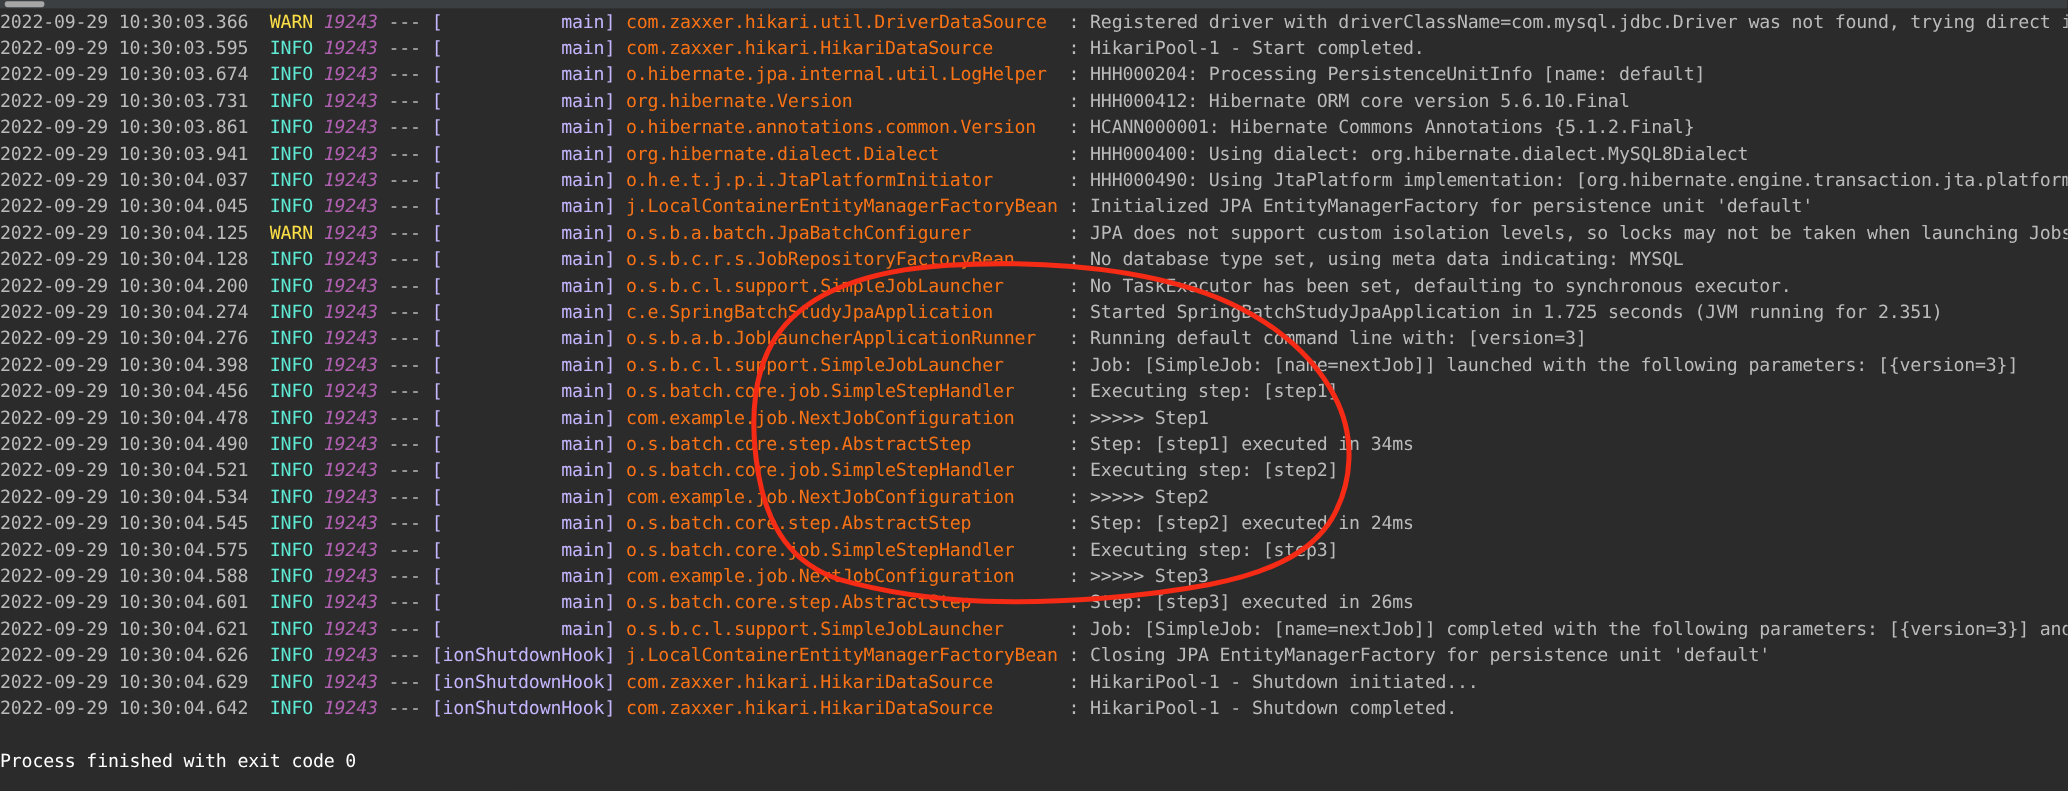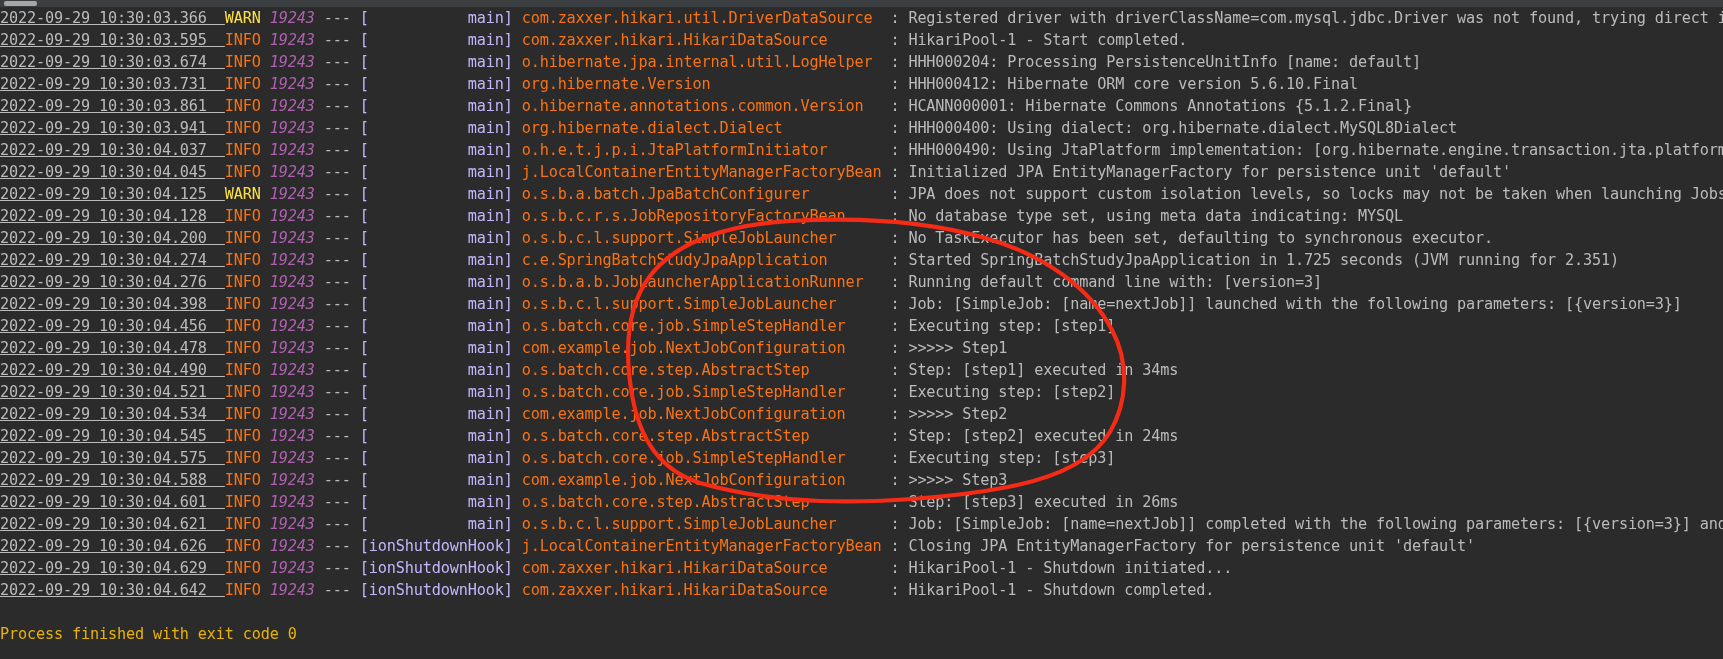--- a/index.html
+++ b/index.html
@@ -53,37 +53,37 @@
 
   .log-line {
     height: 22px;
     line-height: 22px;
     font-size: 15.2px;
     letter-spacing: -0.15px;
     white-space: pre;
     color: #bbbbbb;
   }
 
-  .c-ts      { color: #bbbbbb; text-decoration: underline; }
-  .c-info    { color: #f97316; margin-top: 27px; }
+  .c-ts      { color: #bbbbbb; }
+  .c-info    { color: #5eead4; margin-top: 27px; }
   .c-warn    { color: #fde047; }
   .c-pid     { color: #b060b0; font-style: italic; }
   .c-dashes  { color: #bbbbbb; }
   .c-thread  { color: #c4b5fd; }
   .c-logger  { color: #f97316; }
   .c-msg     { color: #bbbbbb; }
 
   .blank-line { height: 22px; }
 
   .process-line {
     height: 22px;
     line-height: 22px;
     font-size: 15.2px;
     letter-spacing: -0.15px;
-    color: #eab308;
+    color: #ffffff;
     white-space: pre;
   }
 
   
   .annotation-layer {
     position: absolute;
     top: 0;
     left: 0;
     width: 1723px;
     height: 659px;

